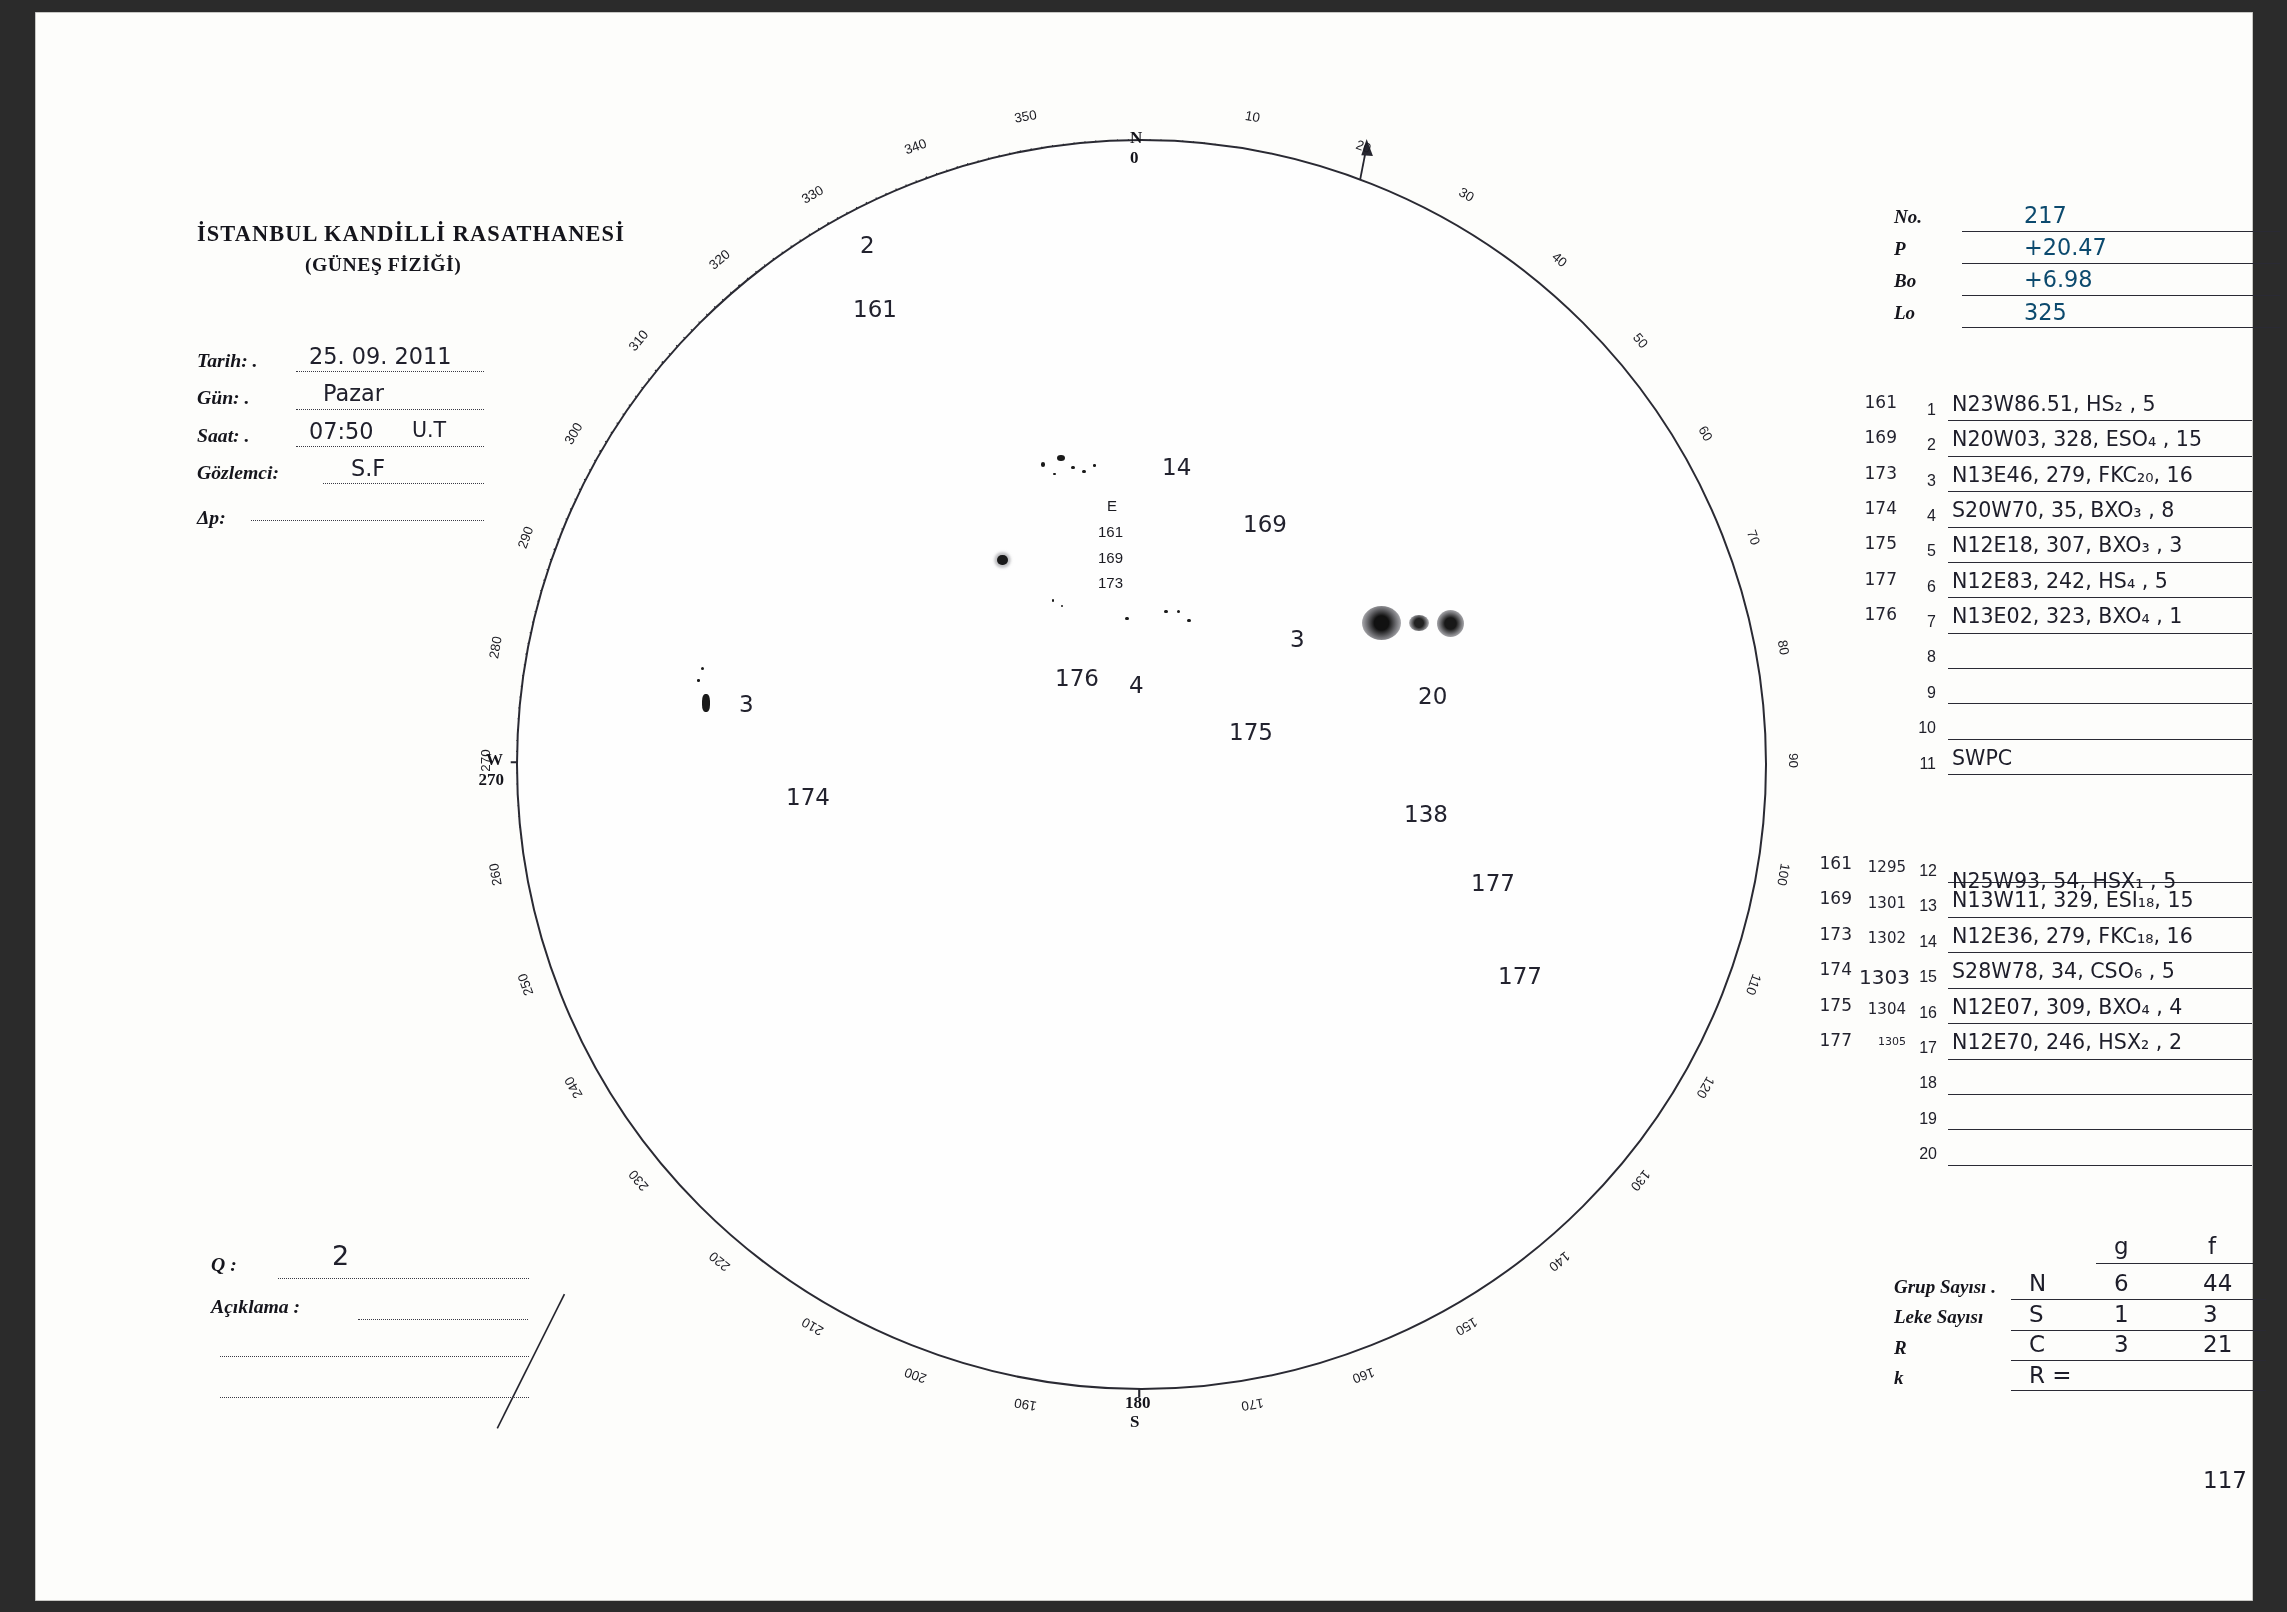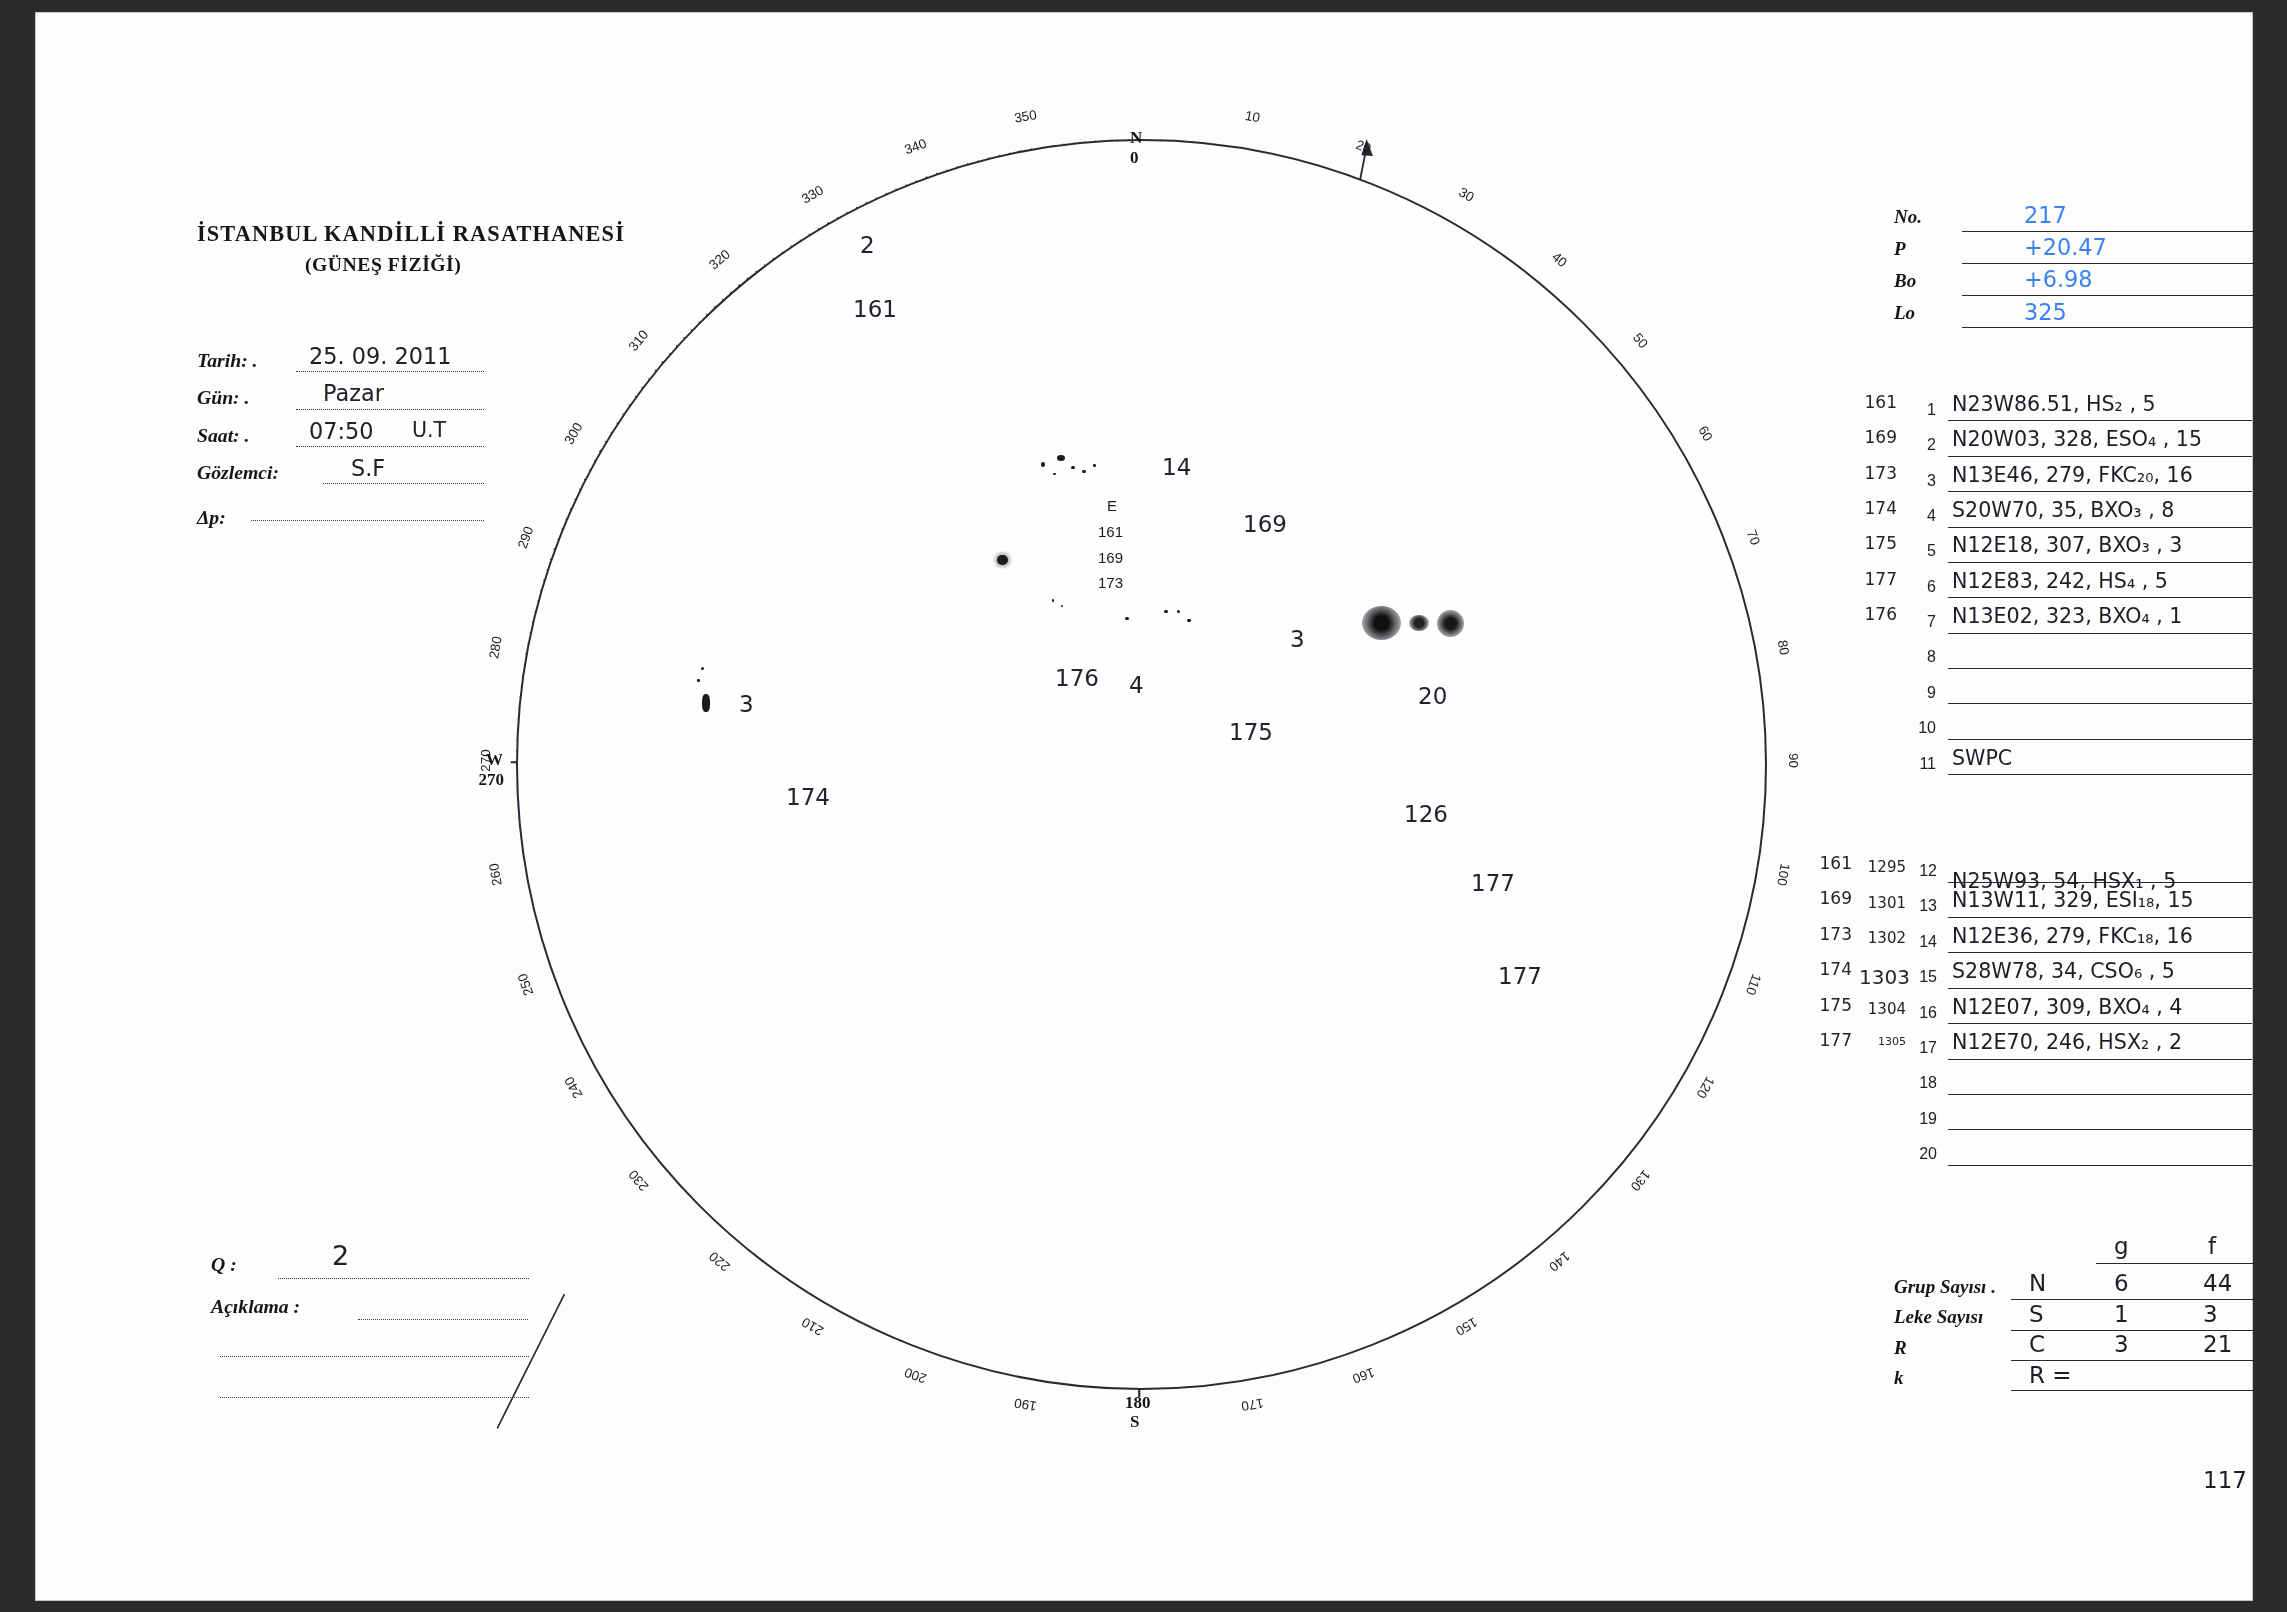--- a/index.html
+++ b/index.html
@@ -120,21 +120,21 @@
     font-family: "Liberation Serif", serif;
     font-style: italic;
     font-weight: bold;
     font-size: 19px;
     color: #15151c;
   }
   .rp-val {
     position: absolute;
     font-family: "DejaVu Sans", sans-serif;
     font-size: 22.4px;
-    color: #3b82f6;
+    color: #0c4a6e;
     white-space: nowrap;
   }
   .idx {
     position: absolute;
     font-family: "Liberation Sans", sans-serif;
     font-size: 16px;
     color: #20202a;
     text-align: right;
   }
   .pre-idx {
@@ -638,21 +638,21 @@
     <div id="disk-group-labels">
         <div class="grp-num" style="left: 403px; top: 129px;">2</div>
         <div class="grp-num" style="left: 396px; top: 193px;">161</div>
         <div class="grp-num" style="left: 705px; top: 351px;">14</div>
         <div class="grp-num" style="left: 786px; top: 408px;">169</div>
         <div class="grp-num" style="left: 833px; top: 523px;">3</div>
         <div class="grp-num" style="left: 598px; top: 562px;">176</div>
         <div class="grp-num" style="left: 672px; top: 569px;">4</div>
         <div class="grp-num" style="left: 772px; top: 616px;">175</div>
         <div class="grp-num" style="left: 961px; top: 580px;">20</div>
-        <div class="grp-num" style="left: 947px; top: 698px;">126</div>
+        <div class="grp-num" style="left: 947px; top: 698px;">138</div>
         <div class="grp-num" style="left: 1014px; top: 767px;">177</div>
         <div class="grp-num" style="left: 1041px; top: 860px;">177</div>
         <div class="grp-num" style="left: 282px; top: 588px;">3</div>
         <div class="grp-num" style="left: 329px; top: 681px;">174</div>
       </div>
   <div class="deg-num" style="left: 783px; top: 6.4px; width: 25px; text-align: center; transform: rotate(10deg);">10</div>
       <div class="deg-num" style="left: 894px; top: 36px; width: 25px; text-align: center; transform: rotate(20deg);">20</div>
       <div class="deg-num" style="left: 997px; top: 84px; width: 25px; text-align: center; transform: rotate(30deg);">30</div>
       <div class="deg-num" style="left: 1090px; top: 149px; width: 25px; text-align: center; transform: rotate(40deg);">40</div>
       <div class="deg-num" style="left: 1171px; top: 230px; width: 25px; text-align: center; transform: rotate(50deg);">50</div>

